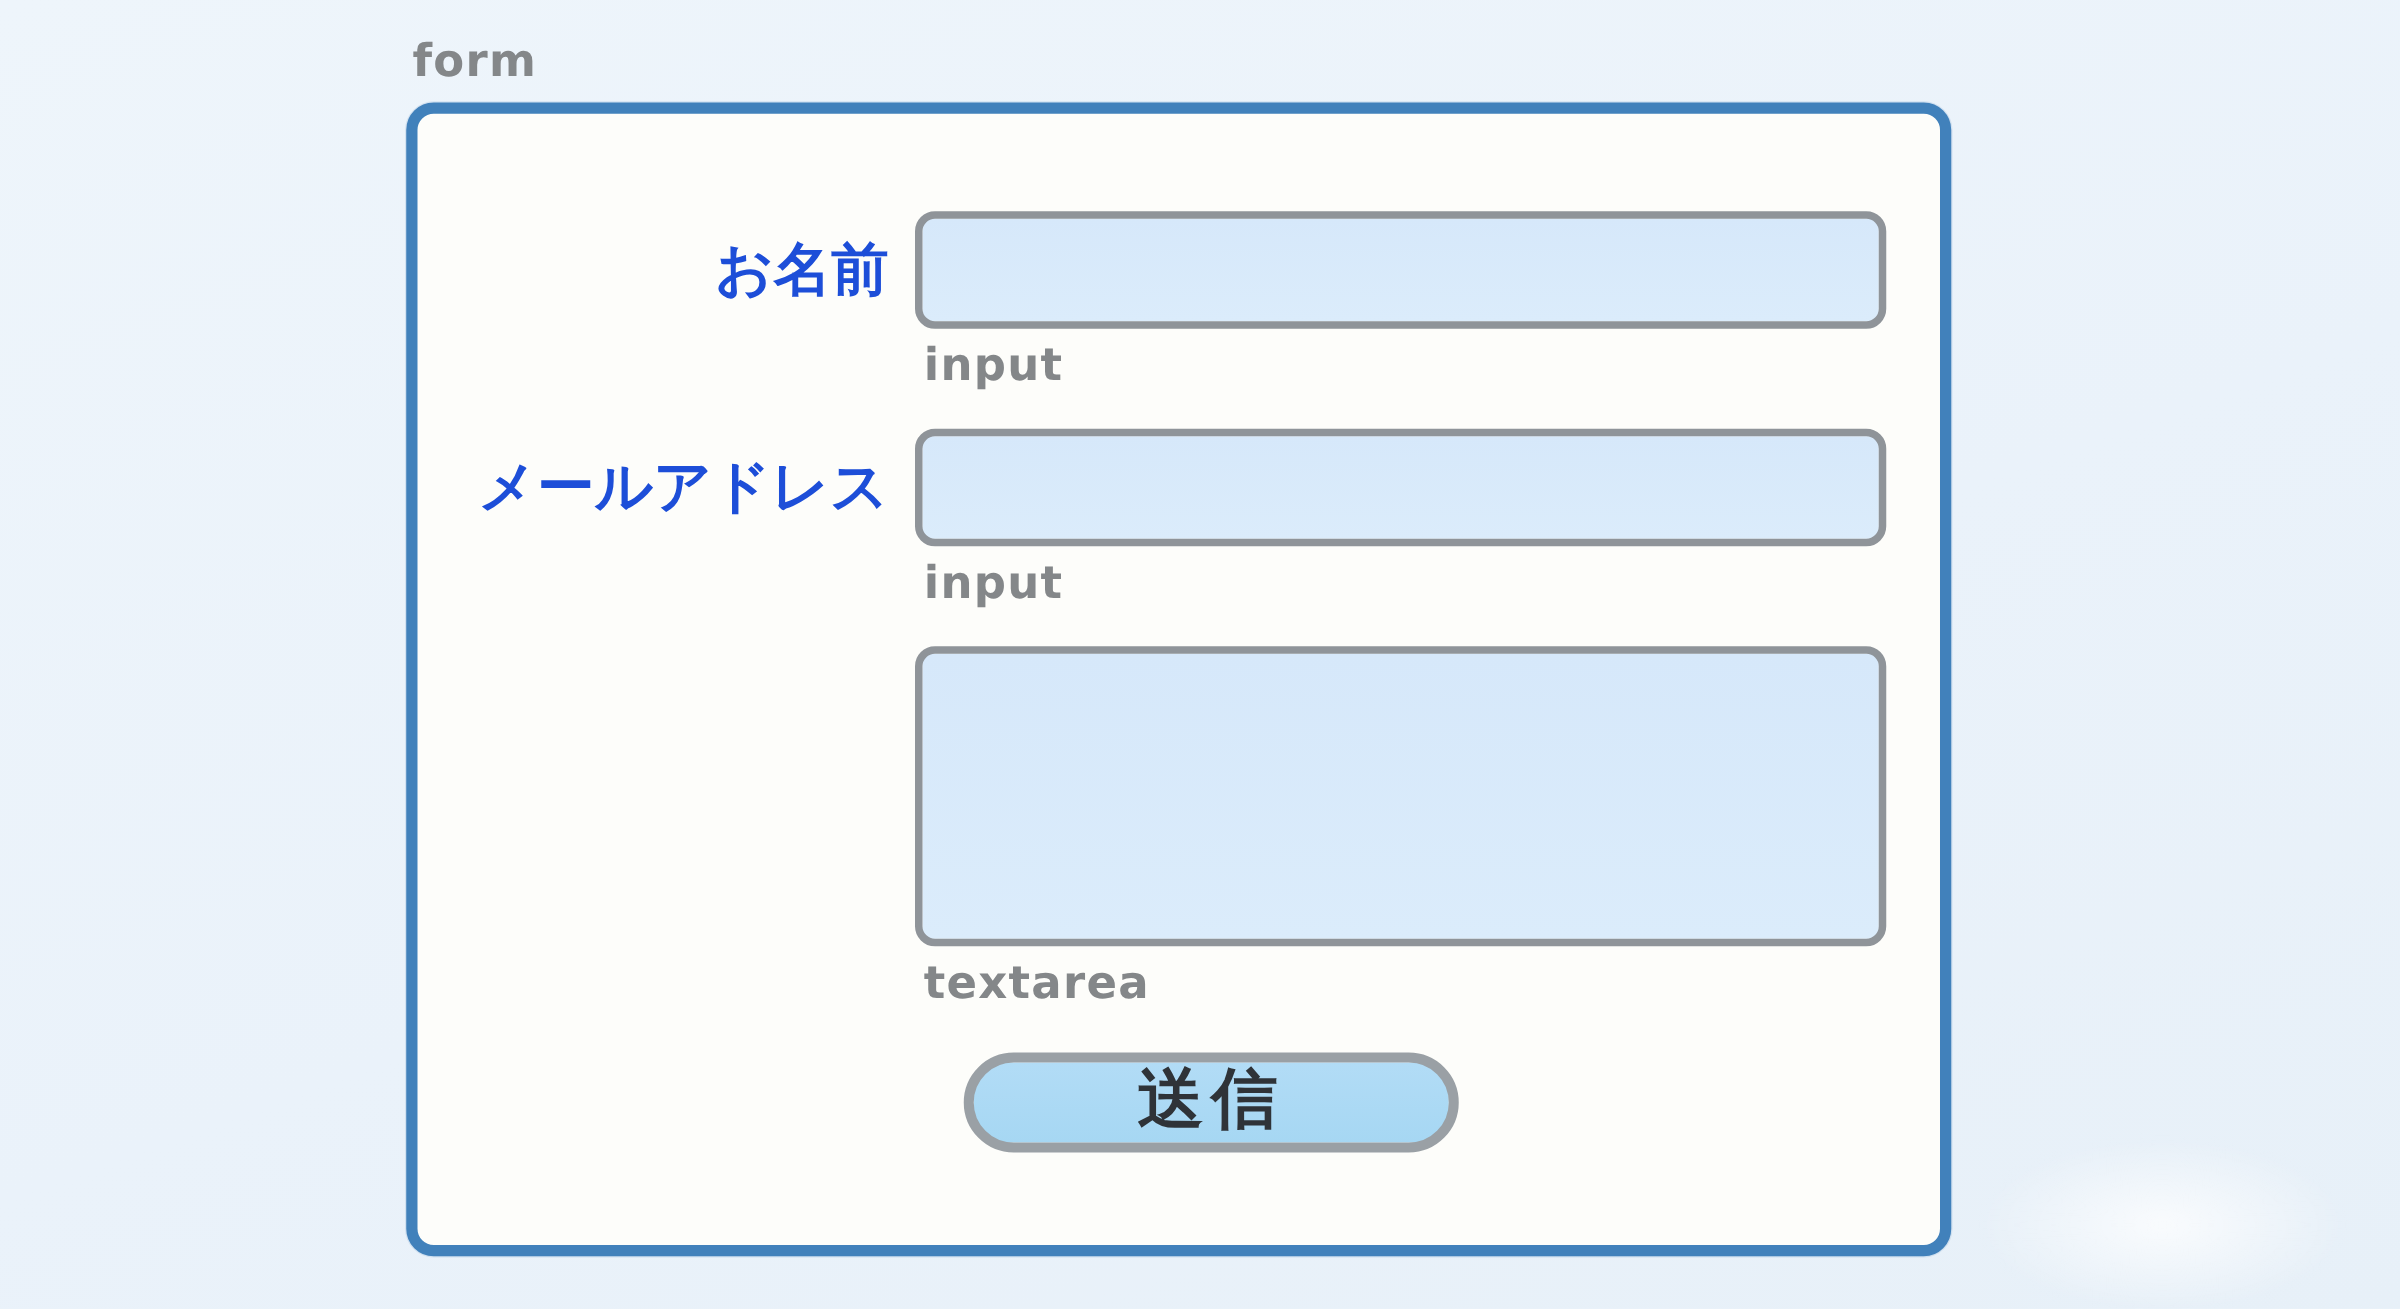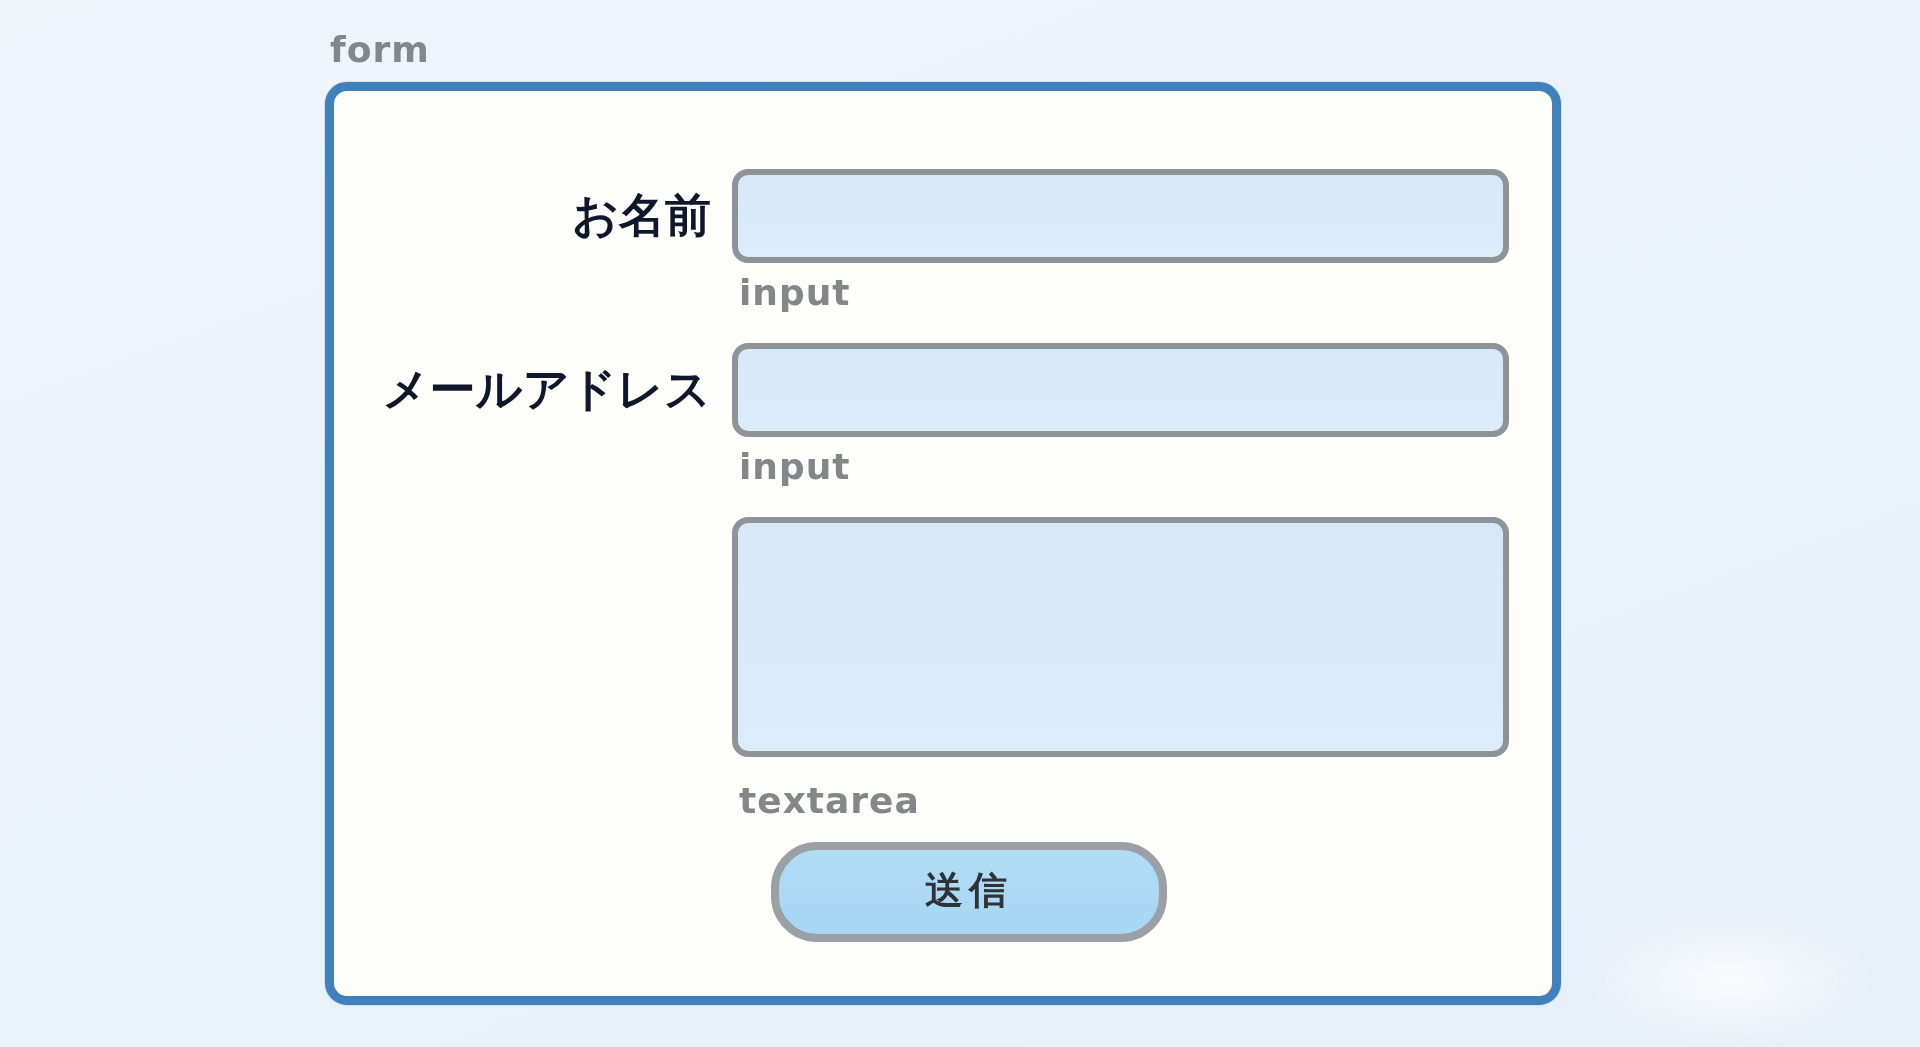--- a/index.html
+++ b/index.html
@@ -43,21 +43,21 @@
   
   .field-label {
     position: absolute;
     left: 9px;
     width: 368px;
     display: flex;
     justify-content: flex-end;
     align-items: center;
     font-size: 46px;
     font-weight: 700;
-    color: #0f172a;
+    color: #1d4ed8;
     white-space: nowrap;
   }
   .label-1 { top: 78px;  height: 94px; }
   .label-2 { top: 252px; height: 94px; }
   .label-3 { top: 426px; height: 94px; align-items: flex-start; padding-top: 26px; }
 
   
   .text-input, .textarea-control {
     position: absolute;
     left: 398px;
@@ -73,34 +73,34 @@
     padding: 8px 18px;
   }
   .input-1 { top: 78px;  height: 94px; }
   .input-2 { top: 252px; height: 94px; }
   .textarea-control { top: 426px; height: 240px; resize: none; }
 
   
   .form-box .tag-caption { left: 405px; }
   .caption-1 { top: 180px; }
   .caption-2 { top: 354px; }
-  .caption-3 { top: 688px; }
+  .caption-3 { top: 674px; }
 
   .submit-button {
     position: absolute;
     left: 437px;
     top: 751px;
     width: 396px;
-    height: 100px;
+    height: 80px;
     box-sizing: border-box;
     background: linear-gradient(180deg, #b2dcf6 0%, #a6d7f3 100%);
     border: 8px solid #9aa0a5;
     border-radius: 46px;
     font-family: "DejaVu Sans", "Liberation Sans", sans-serif;
-    font-size: 38px;
+    font-size: 53px;
     font-weight: 700;
     color: #2f3338;
     letter-spacing: 6px;
     cursor: pointer;
     line-height: 1;
     padding-bottom: 6px;
   }
   .caption-4 {
     left: 437px;
     top: 850px;

